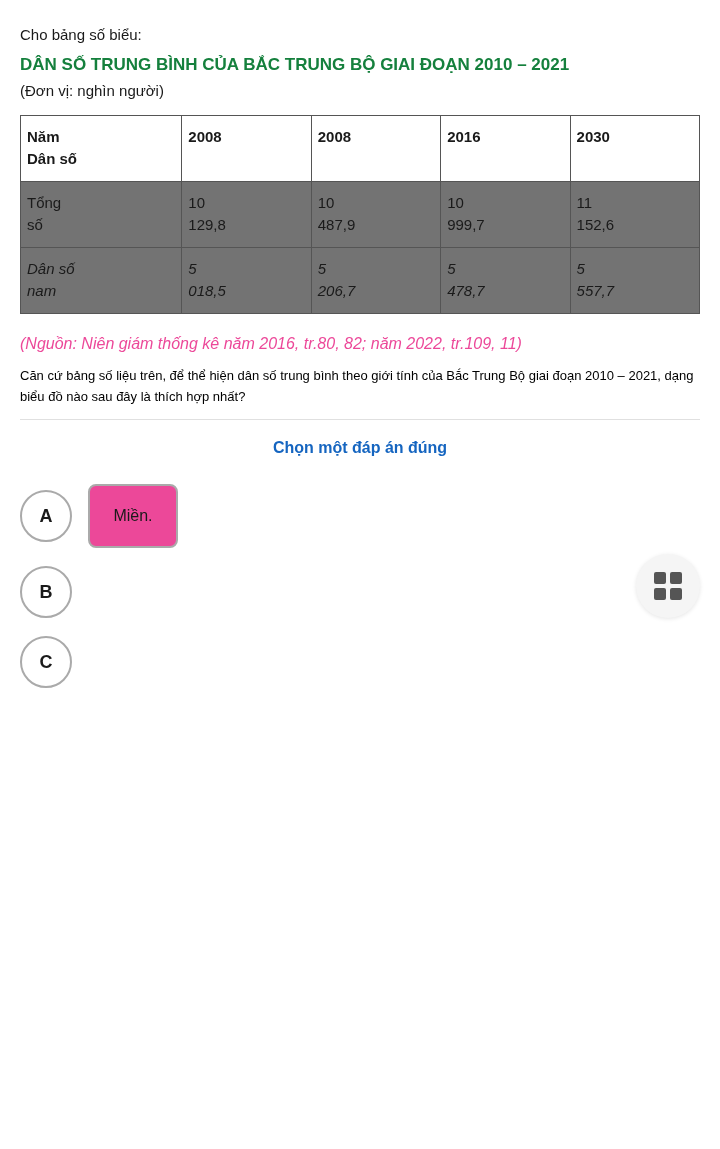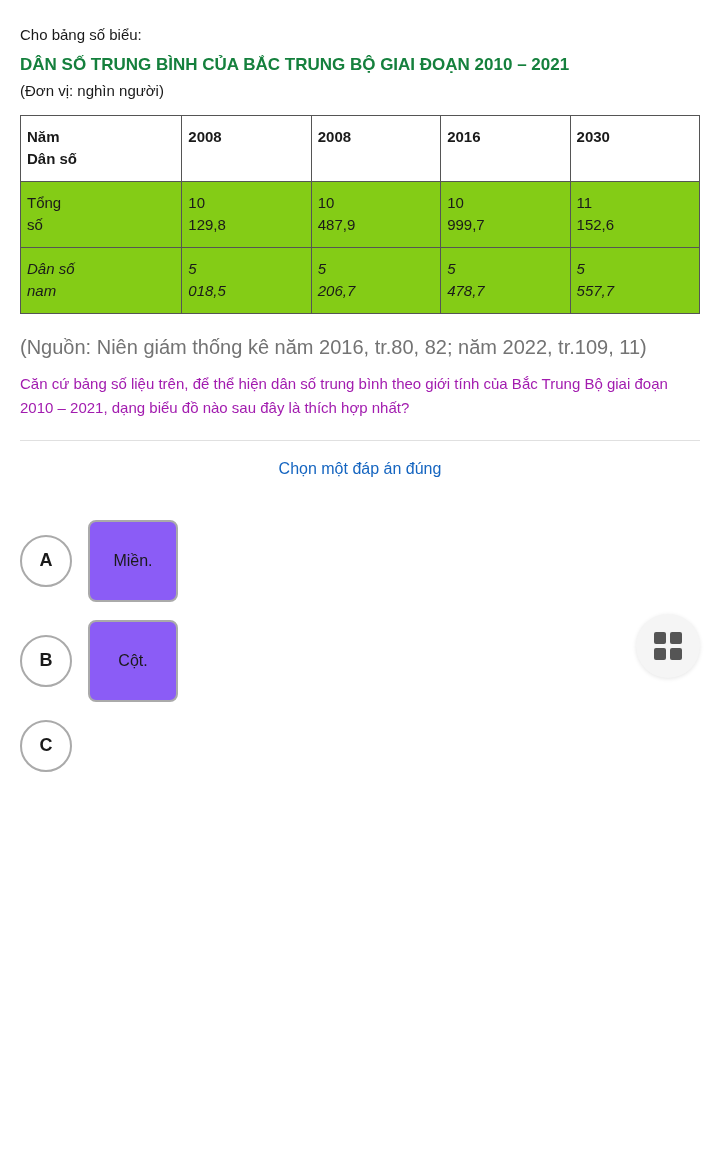--- a/index.html
+++ b/index.html
@@ -52,49 +52,50 @@
       text-align: left;
       vertical-align: top;
     }
 
     table thead th {
       font-weight: bold;
       background: #ffffff;
     }
 
     table tbody td {
-      background: #84cc16;
+      background: #737373;
     }
 
     .source-text {
-      font-size: 20px;
-      color: #737373;
+      font-style: italic;
+      font-size: 16px;
+      color: #ec4899;
       margin-bottom: 10px;
       line-height: 1.5;
     }
 
     .question-text {
-      font-size: 15px;
-      color: #a21caf;
-      margin-bottom: 20px;
+      font-size: 13px;
+      color: #000000;
+      margin-bottom: 12px;
       line-height: 1.6;
     }
 
     .divider {
       border: none;
       border-top: 1px solid #e0e0e0;
       margin-bottom: 16px;
     }
 
     .choose-label {
       text-align: center;
       color: #1565c0;
-      font-weight: normal;
-      font-size: 16px;
-      margin-bottom: 39px;
+      font-weight: bold;
+      font-size: 16px;
+      margin-bottom: 24px;
     }
 
     .options-container {
       display: flex;
       flex-direction: column;
       gap: 18px;
       position: relative;
     }
 
     .option-row {
@@ -115,24 +116,24 @@
       font-weight: bold;
       color: #1a1a1a;
       flex-shrink: 0;
       background: #fff;
       cursor: pointer;
     }
 
     .option-box {
       border: 2px solid #aaa;
       border-radius: 8px;
-      padding: 27px 20px;
-      font-size: 16px;
-      color: #1a1a1a;
-      background: #8b5cf6;
+      padding: 18px 20px;
+      font-size: 16px;
+      color: #1a1a1a;
+      background: #ec4899;
       min-width: 90px;
       text-align: center;
       cursor: pointer;
     }
 
     .grid-icon-btn {
       position: absolute;
       right: 0;
       top: 50%;
       transform: translateY(-50%);
@@ -203,21 +204,20 @@
 
 <p class="choose-label">Chọn một đáp án đúng</p>
 
 <div class="options-container">
   <div class="option-row">
     <div class="option-circle">A</div>
     <div class="option-box">Miền.</div>
   </div>
   <div class="option-row">
     <div class="option-circle">B</div>
-    <div class="option-box">Cột.</div>
   </div>
   <div class="option-row">
     <div class="option-circle">C</div>
   </div>
 
   <button class="grid-icon-btn">
     <div class="grid-icon">
       <div class="grid-cell"></div>
       <div class="grid-cell"></div>
       <div class="grid-cell"></div>

